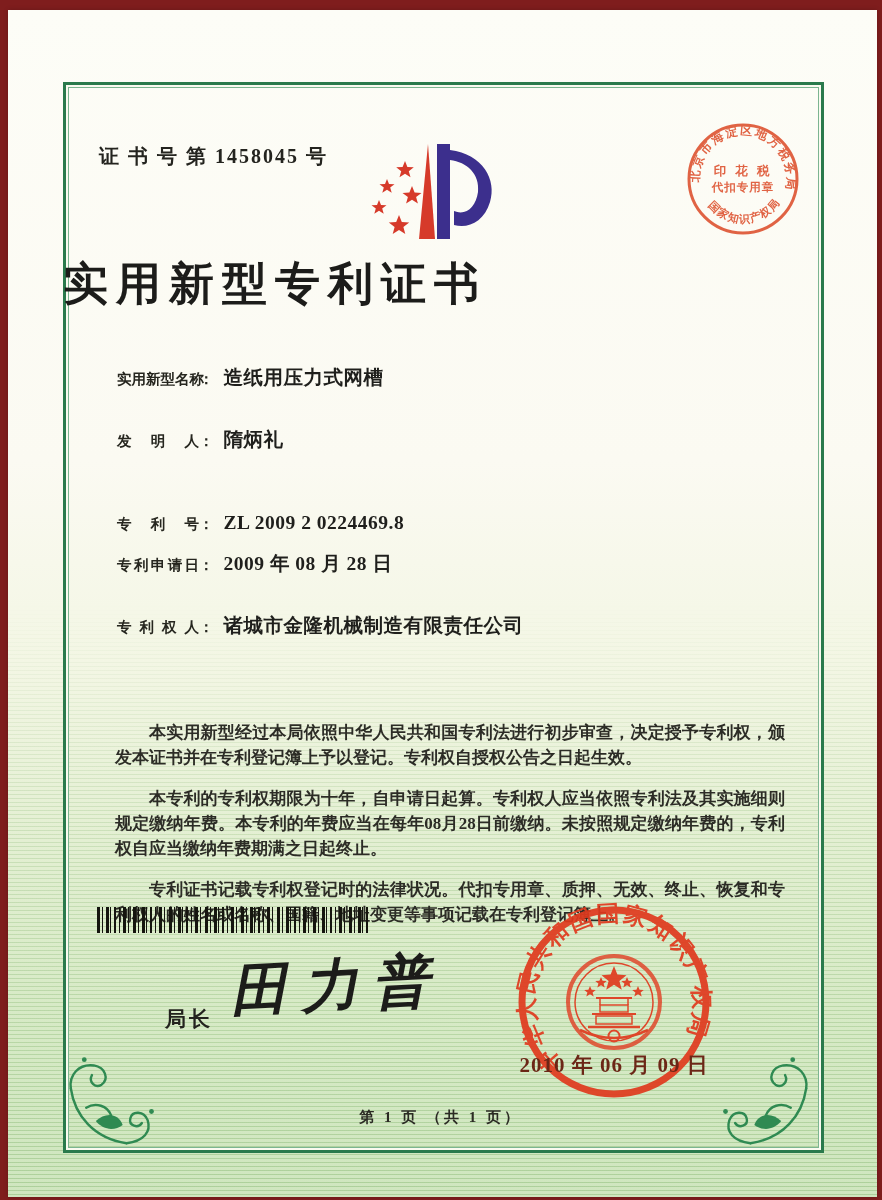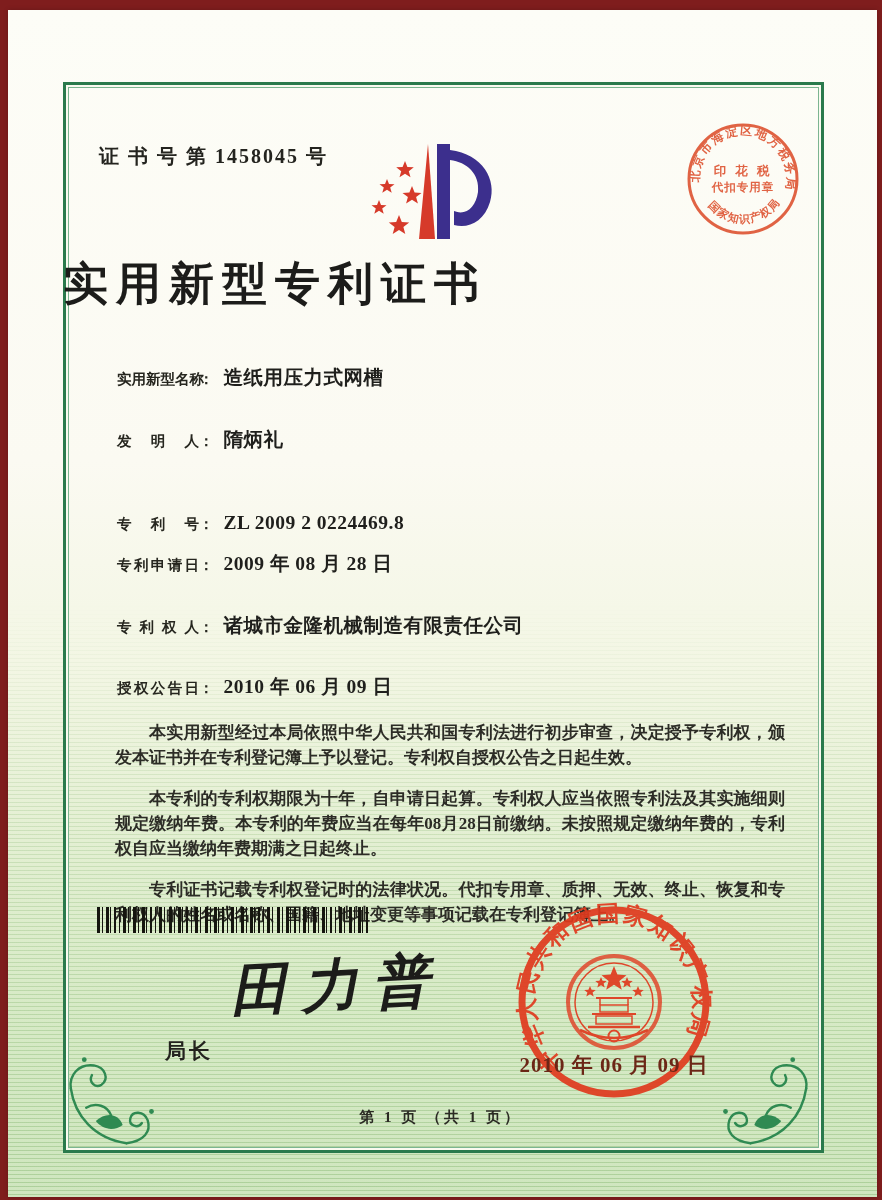--- a/index.html
+++ b/index.html
@@ -35,21 +35,21 @@
   .barcode{left:89px;top:897px;width:274px;height:26px;
     background:repeating-linear-gradient(90deg,
       #15150f 0 3px,transparent 3px 5px,
       #15150f 5px 6px,transparent 6px 9px,
       #15150f 9px 12px,transparent 12px 13px,
       #15150f 13px 14px,transparent 14px 17px,
       #15150f 17px 19px,transparent 19px 22px,
       #15150f 22px 23px,transparent 23px 26px,
       #15150f 26px 29px,transparent 29px 31px,
       #15150f 31px 32px,transparent 32px 36px);}
-  .director-label{left:157px;top:995px;font-size:21px;font-weight:bold;color:#23231e;letter-spacing:3px;margin-top:32px;}
+  .director-label{left:157px;top:995px;font-size:21px;font-weight:bold;color:#23231e;letter-spacing:3px;}
   .signature{left:222px;top:938px;font-size:57px;font-weight:bold;color:#1c1c1a;
              letter-spacing:14px;transform:rotate(-3deg);font-style:italic;}
   .footer{left:55px;top:1098px;width:755px;text-align:center;font-size:15px;color:#2b2b24;
           letter-spacing:3px;font-weight:600;border-radius:8px;}
   
   .seal-arc{fill:#e03a1e;font-size:23px;font-weight:bold;letter-spacing:2.5px;}
   .seal-date{fill:#641709;font-size:21px;font-weight:bold;letter-spacing:1px;}
   .stamp-arc-top{fill:#dd4f2c;font-size:12px;font-weight:bold;letter-spacing:2px;}
   .stamp-arc-bot{fill:#dd4f2c;font-size:11px;font-weight:bold;letter-spacing:1px;}
   .stamp-center1{fill:#dd4f2c;font-size:12.5px;font-weight:bold;letter-spacing:3px;}
@@ -101,23 +101,20 @@
       <span class="f-label">实用新型名称</span><span class="f-colon">：</span><span class="f-value">造纸用压力式网槽</span>
     </div>
     <div class="abs field-row" style="top:502px;">
       <span class="f-label">专利号</span><span class="f-colon">：</span><span class="f-value">ZL 2009 2 0224469.8</span>
     </div>
     <div class="abs field-row" style="top:540px;">
       <span class="f-label">专利申请日</span><span class="f-colon">：</span><span class="f-value">2009 年 08 月 28 日</span>
     </div>
     <div class="abs field-row" style="top:602px;">
       <span class="f-label">专利权人</span><span class="f-colon">：</span><span class="f-value">诸城市金隆机械制造有限责任公司</span>
-    </div>
-    <div class="abs field-row" style="top:663px;">
-      <span class="f-label">授权公告日</span><span class="f-colon">：</span><span class="f-value">2010 年 06 月 09 日</span>
     </div>
 
     <div class="abs body-text">
       <p>本实用新型经过本局依照中华人民共和国专利法进行初步审查，决定授予专利权，颁发本证书并在专利登记簿上予以登记。专利权自授权公告之日起生效。</p>
       <p>本专利的专利权期限为十年，自申请日起算。专利权人应当依照专利法及其实施细则规定缴纳年费。本专利的年费应当在每年08月28日前缴纳。未按照规定缴纳年费的，专利权自应当缴纳年费期满之日起终止。</p>
       <p>专利证书记载专利权登记时的法律状况。代扣专用章、质押、无效、终止、恢复和专利权人的姓名或名称、国籍、地址变更等事项记载在专利登记簿上。</p>
     </div>
 
     <div class="abs barcode"></div>
 

